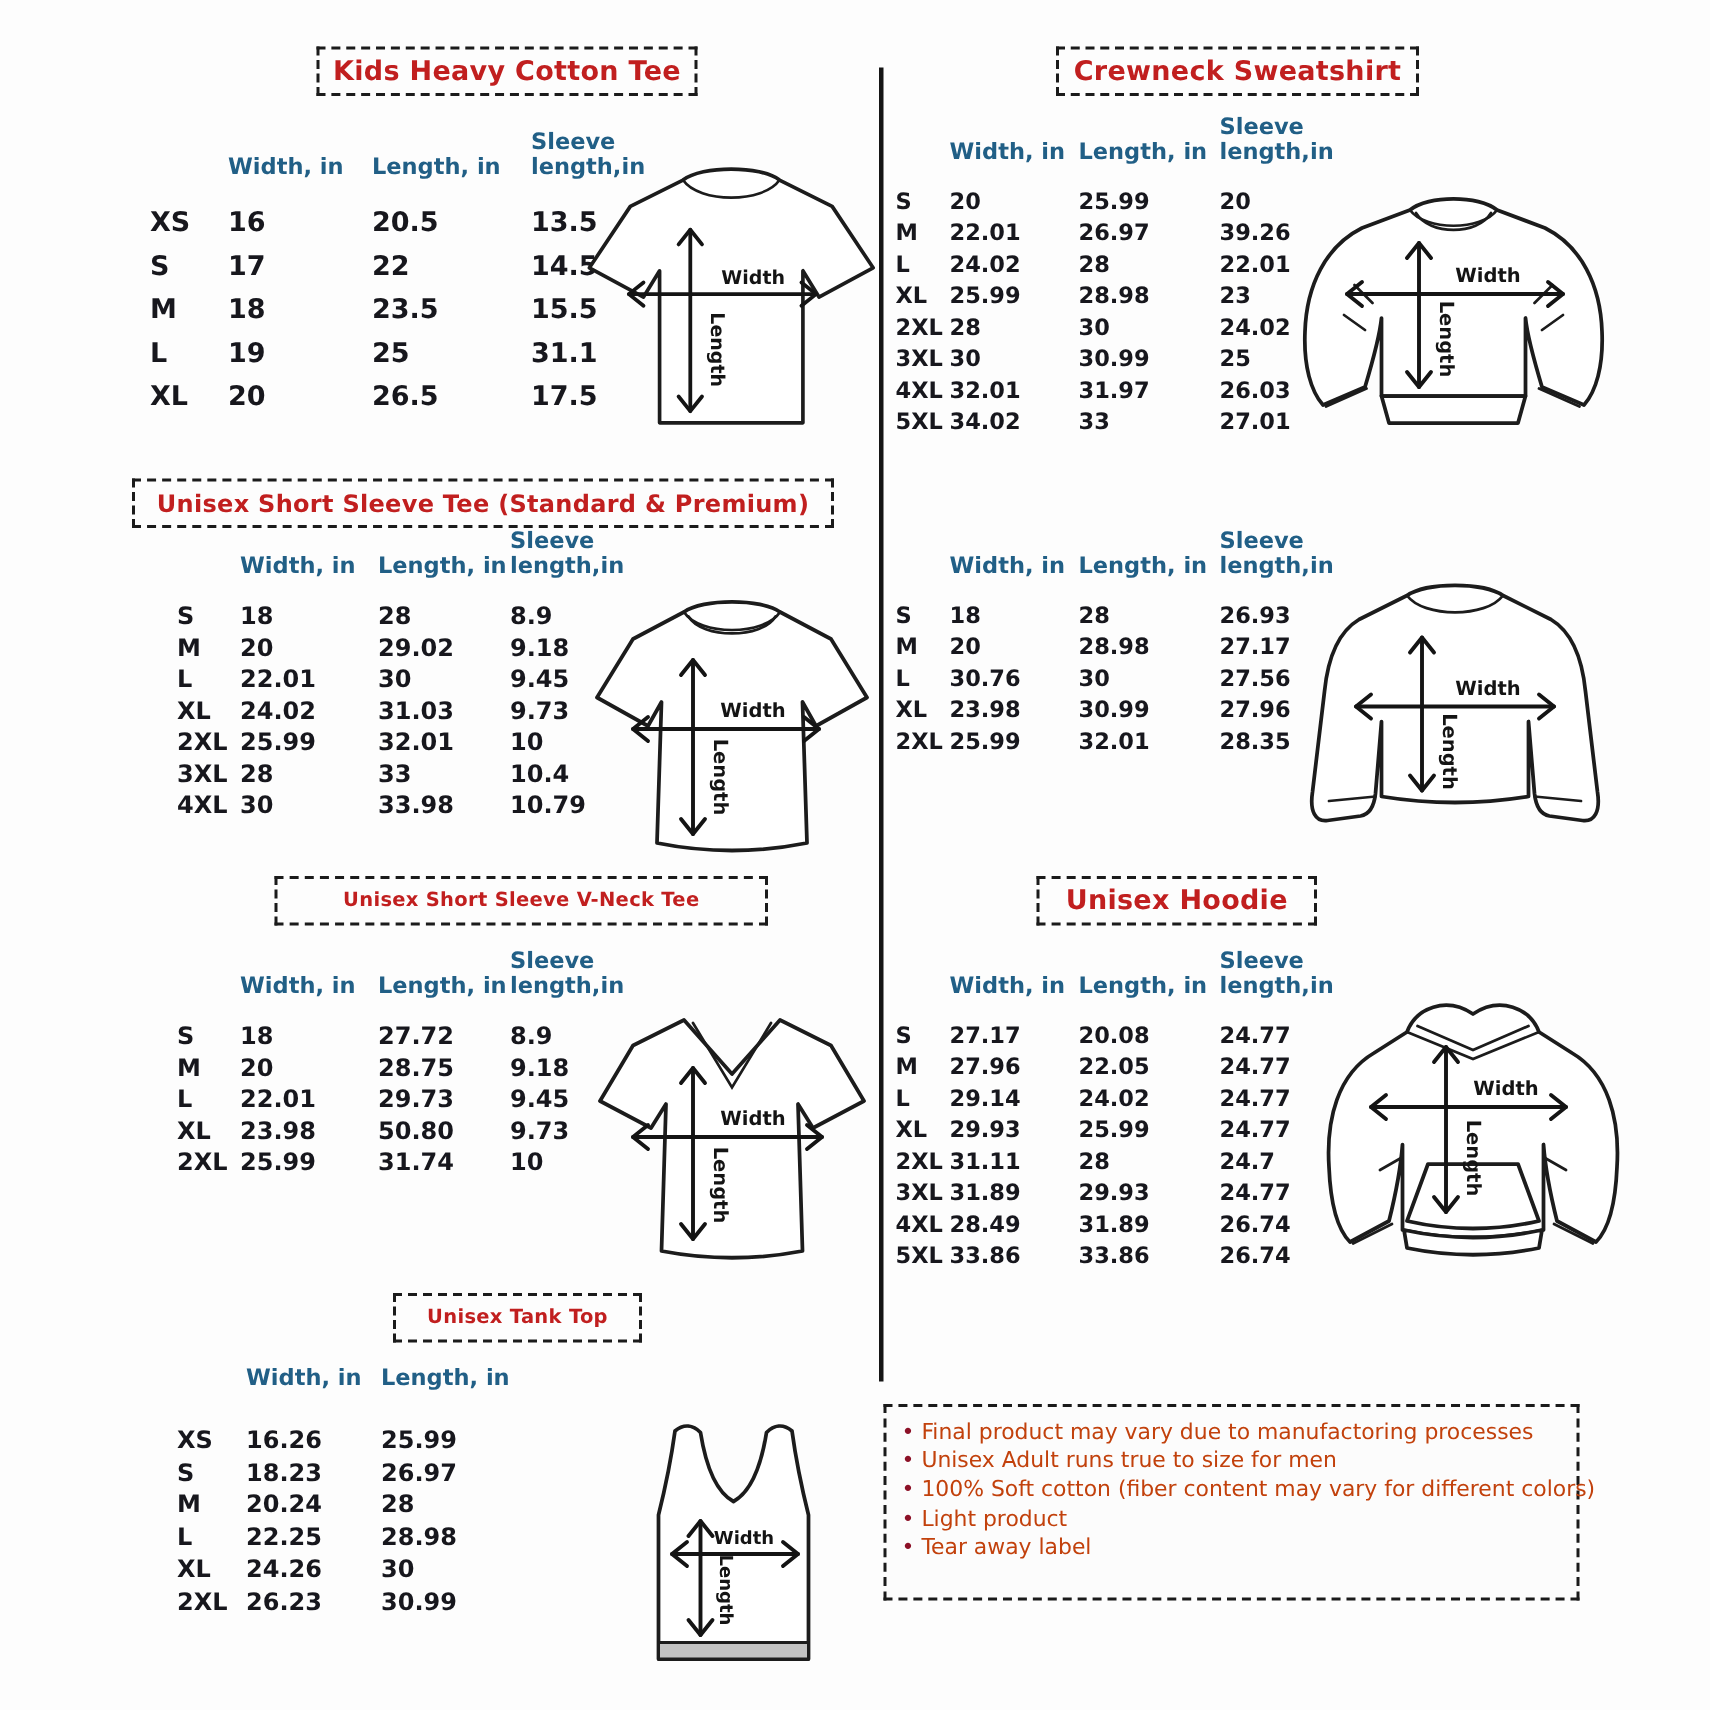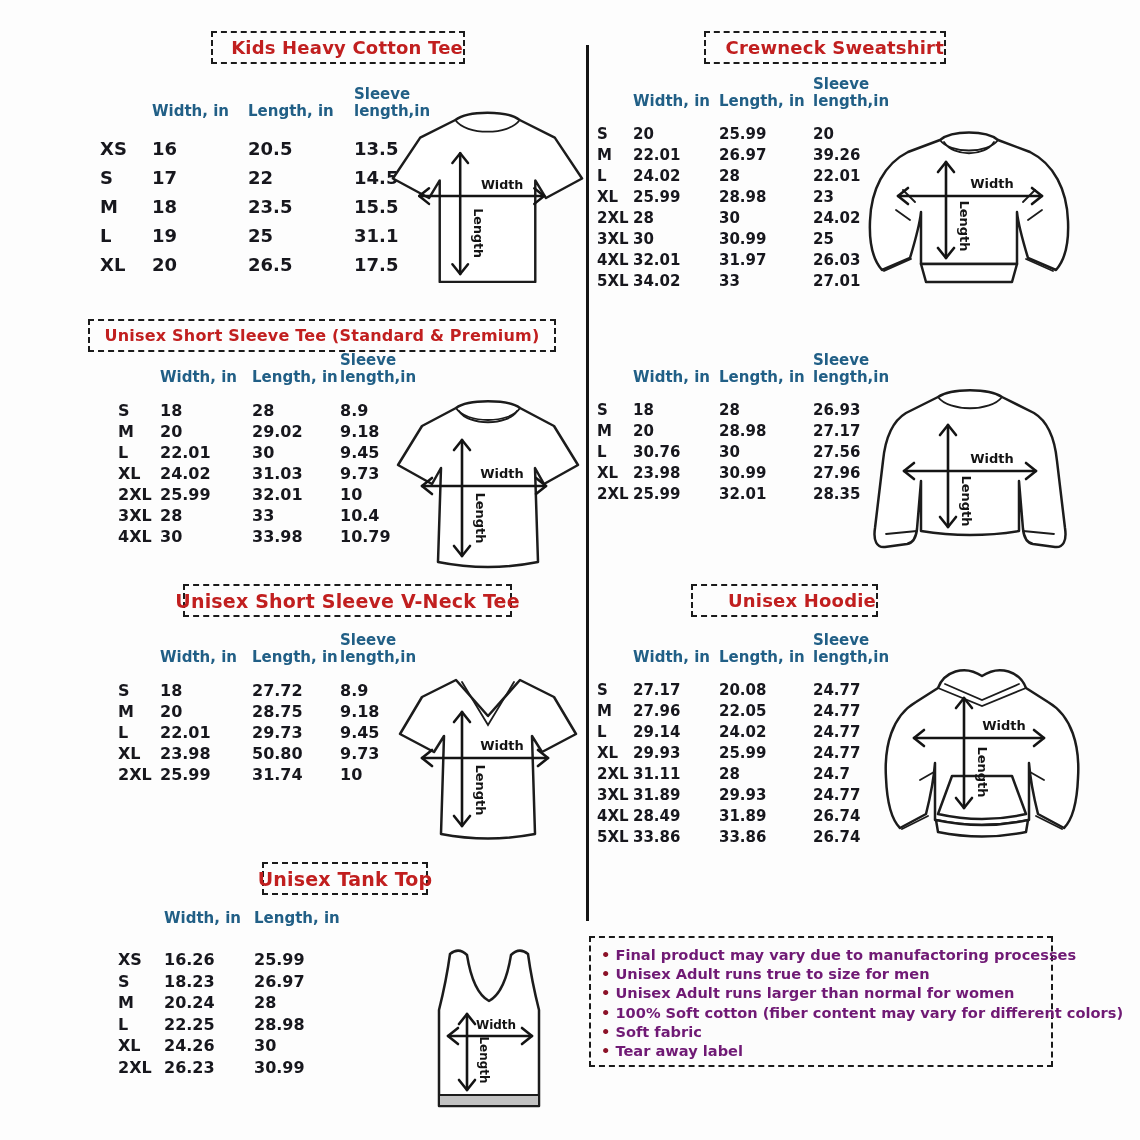--- a/index.html
+++ b/index.html
@@ -8,21 +8,21 @@
 
   .divider{position:absolute;left:586px;top:45px;width:3px;height:876px;background:#151515;}
 
   .title-box{
     position:absolute;height:33px;box-sizing:border-box;
     border:2px dashed #1b1b1b;background:#fdfdfd;
     color:#c11f1f;font-weight:bold;text-align:center;
     display:flex;align-items:center;justify-content:center;
     white-space:nowrap;letter-spacing:.2px;
   }
-  .fs18{font-size:18px;justify-content:flex-end;} .fs165{font-size:19px;justify-content:center;} .fs16{font-size:16px;margin-top:15px;}
+  .fs18{font-size:18px;} .fs165{font-size:13px;justify-content:center;} .fs16{font-size:16px;margin-top:15px;}
 
   table.tbl{position:absolute;border-collapse:collapse;table-layout:fixed;}
   .tbl th{
     color:#215f86;font-size:15px;font-weight:bold;text-align:left;
     vertical-align:bottom;padding:0 0 14px 0;white-space:pre-line;line-height:1.12;
   }
   .tbl td{font-weight:bold;color:#17171d;padding:0;}
 
   .t-kids td{font-size:18px;height:29px;}
   .t-kids th:nth-child(1),.t-kids td:nth-child(1){width:52px;}
@@ -53,21 +53,21 @@
   .gband{fill:#c2c2c2;stroke:#1c1c1c;stroke-width:2;stroke-linejoin:round;}
   .d{fill:none;stroke:#1c1c1c;stroke-width:1.8;stroke-linecap:round;}
   .a{fill:none;stroke:#141414;stroke-width:2.6;stroke-linecap:round;stroke-linejoin:round;}
   svg text{font-family:"DejaVu Sans","Liberation Sans",sans-serif;font-size:13px;font-weight:bold;fill:#141414;}
 
   .notes-box{
     position:absolute;left:589px;top:936px;width:464px;height:131px;box-sizing:border-box;
     border:2.5px dashed #1a1a1a;background:#fcfcfc;
   }
   .notes-box ul{list-style:none;margin:7px 0 0 0;padding:0 6px 0 10px;}
-  .notes-box li{font-size:14.6px;font-weight:bold;color:#701a75;line-height:19.2px;white-space:nowrap;}
+  .notes-box li{font-size:14.6px;font-weight:normal;color:#c2410c;line-height:19.2px;white-space:nowrap;}
   .notes-box li::before{content:"• ";color:#8c1127;}
 </style>
 </head>
 <body>
 
 <div id="stage">
 
   <div class="divider"></div>
 
   <div class="title-box fs18" style="left:211px;top:31px;width:254px">
@@ -562,20 +562,19 @@
         <path class="a" d="M102,80 L112,88 L102,96"></path>
     </g>
     <text x="76" y="81" text-anchor="middle" style="font-size:12px">Width</text>
     <text x="60" y="112" text-anchor="middle" style="font-size:12px" transform="rotate(90 60 112)">Length</text>
   </svg>
 
   <div class="notes-box">
     <ul>
         <li>Final product may vary due to manufactoring processes</li>
         <li>Unisex Adult runs true to size for men</li>
-        <li>Unisex Adult runs larger than normal for women</li>
         <li>100% Soft cotton (fiber content may vary for different colors)</li>
-        <li>Soft fabric</li>
+        <li>Light product</li>
         <li>Tear away label</li>
       </ul>
   </div>
 
 </div>
 
 </body></html>

